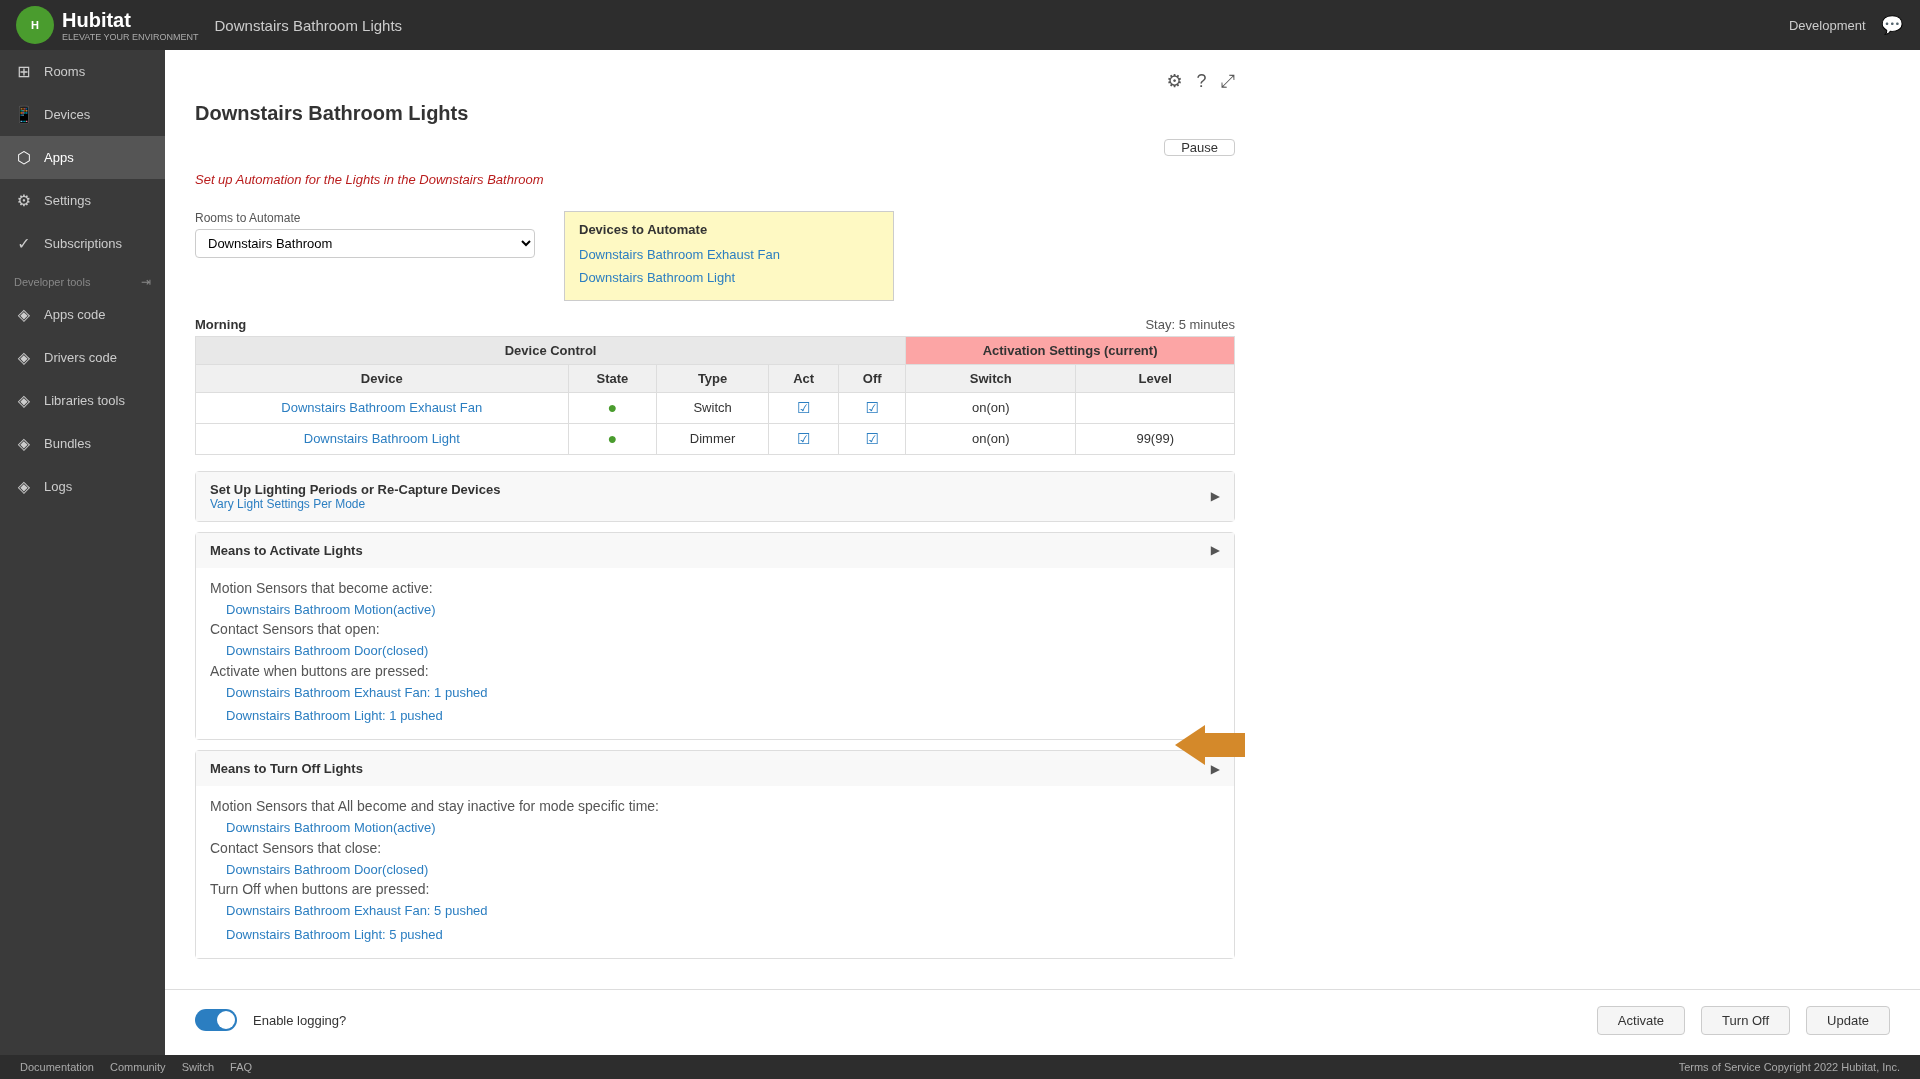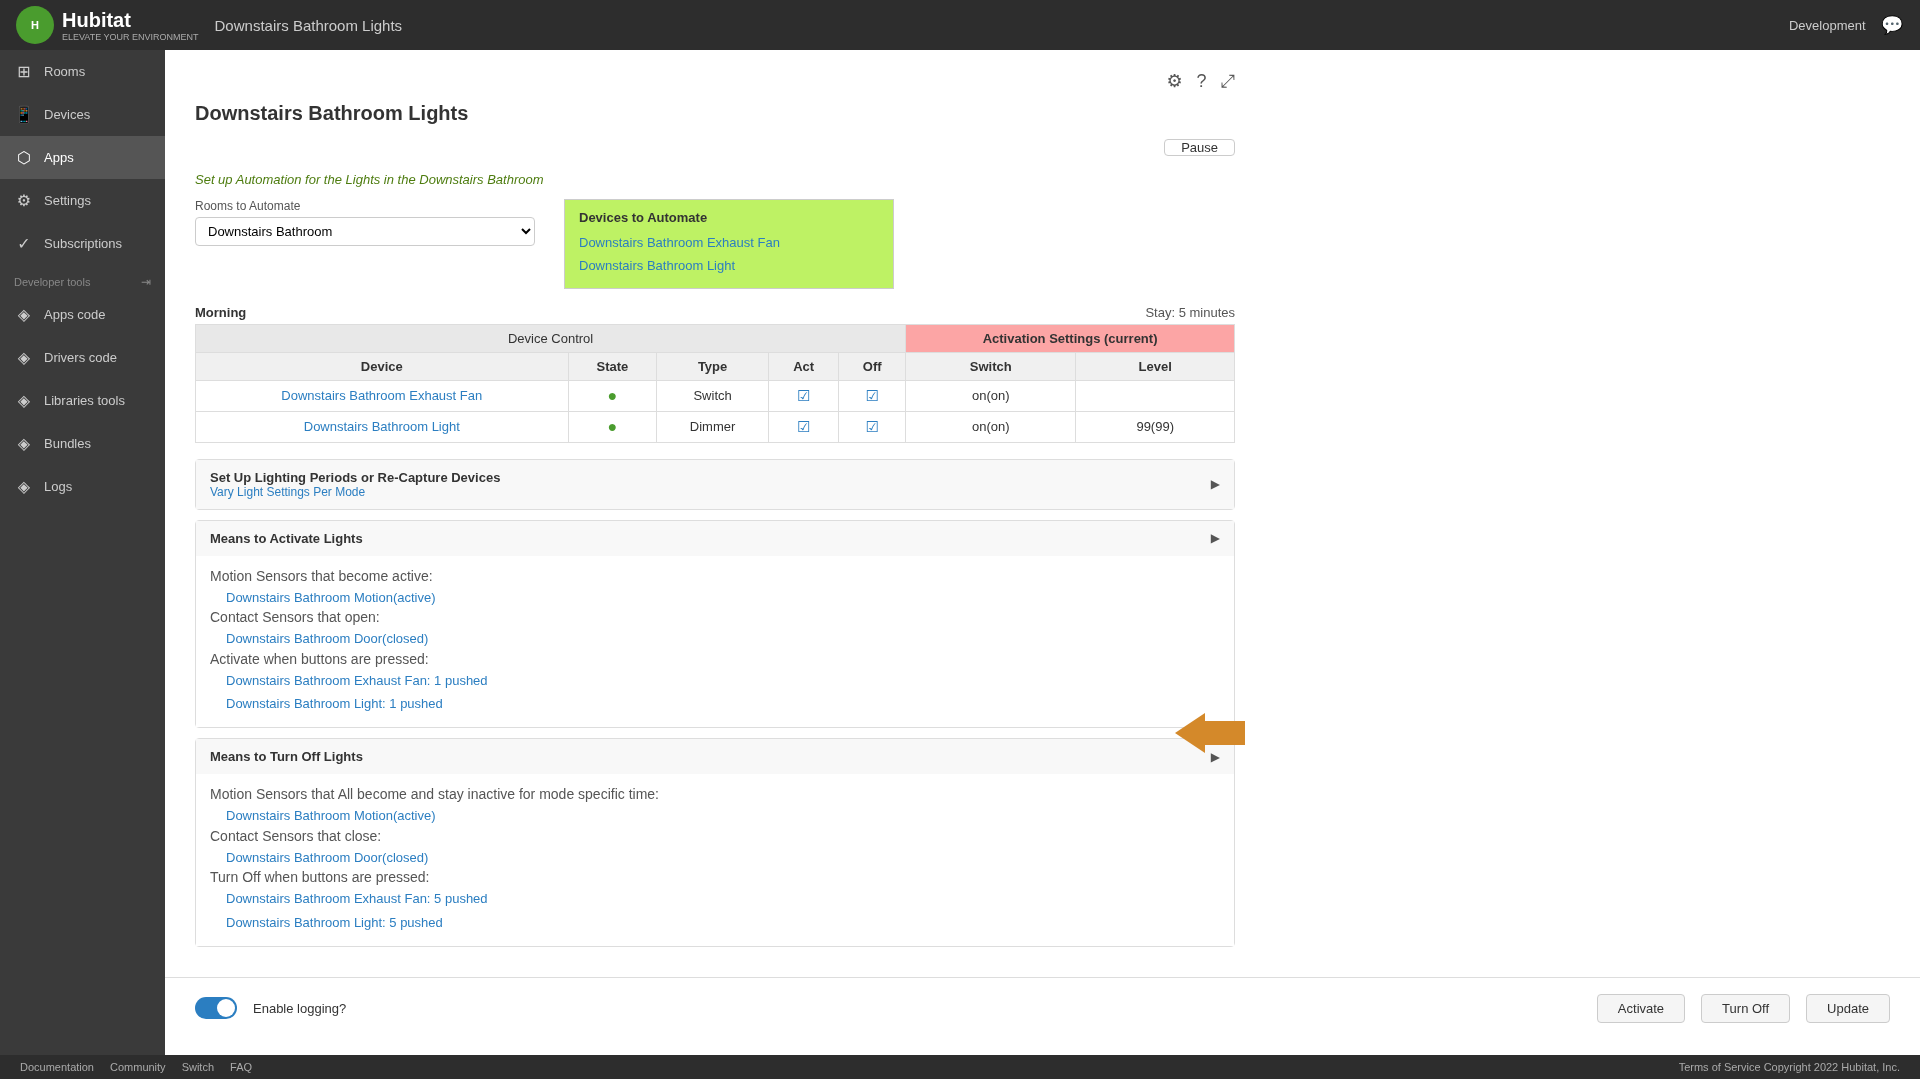--- a/index.html
+++ b/index.html
@@ -64,50 +64,50 @@
     .content-icon { font-size: 18px; color: #555; cursor: pointer; }
 
     
     .pause-row { display: flex; justify-content: flex-end; margin-bottom: 16px; }
     .btn-pause {
       background: #fff; border: 1px solid #ccc; padding: 0 16px;
       border-radius: 4px; cursor: pointer; font-size: 13px; color: #333;
     }
 
     
-    .setup-subtitle { font-size: 13px; color: #4d7c0f; margin-bottom: 12px; font-style: italic; }
+    .setup-subtitle { font-size: 13px; color: #b91c1c; margin-bottom: 24px; font-style: italic; }
 
     
     .rooms-devices-row { display: flex; gap: 7px; margin-bottom: 16px; align-items: flex-start; }
     .rooms-section { min-width: 350px; }
     .rooms-section label { font-size: 12px; color: #555; display: block; margin-bottom: 4px; }
     .rooms-select {
       width: 340px; padding: 5px 8px; border: 1px solid #ccc;
       border-radius: 4px; font-size: 13px; background: #fff;
     }
     .devices-automate-box {
       margin-left: 12px;
       border: 1px solid #ccc;
-      background: #bef264;
+      background: #fef9c3;
       padding: 10px 14px;
       min-width: 330px;
     }
     .devices-automate-box .box-title { font-size: 13px; font-weight: bold; margin-bottom: 6px; }
     .devices-automate-box a { color: #2b7ec1; text-decoration: none; display: block; font-size: 13px; line-height: 1.8; }
 
     
     .morning-header { display: flex; justify-content: space-between; margin-bottom: 4px; }
     .morning-label { font-weight: bold; font-size: 13px; }
     .stay-label { font-size: 13px; color: #555; }
 
     
     .device-table { width: 100%; border-collapse: collapse; border: 1px solid #ccc; margin-bottom: 16px; font-size: 13px; }
     .device-table th, .device-table td { border: 1px solid #ddd; padding: 6px 10px; text-align: center; }
     .device-table th { background: #f0f0f0; font-weight: bold; }
-    .device-table .section-header { background: #e8e8e8; font-weight: normal; text-align: center; }
+    .device-table .section-header { background: #e8e8e8; font-weight: bold; text-align: center; }
     .device-table .activation-header { background: #fca5a5; font-weight: bold; text-align: center; }
     .device-table a { color: #2b7ec1; text-decoration: none; }
     .device-table .status-dot { color: #4a9c2e; font-size: 16px; }
     .cb-checked { color: #2b7ec1; font-size: 15px; }
 
     
     .panel { border: 1px solid #ddd; margin-bottom: 10px; border-radius: 4px; }
     .panel-header {
       background: #f8f8f8; padding: 10px 14px;
       display: flex; justify-content: space-between; align-items: center;

